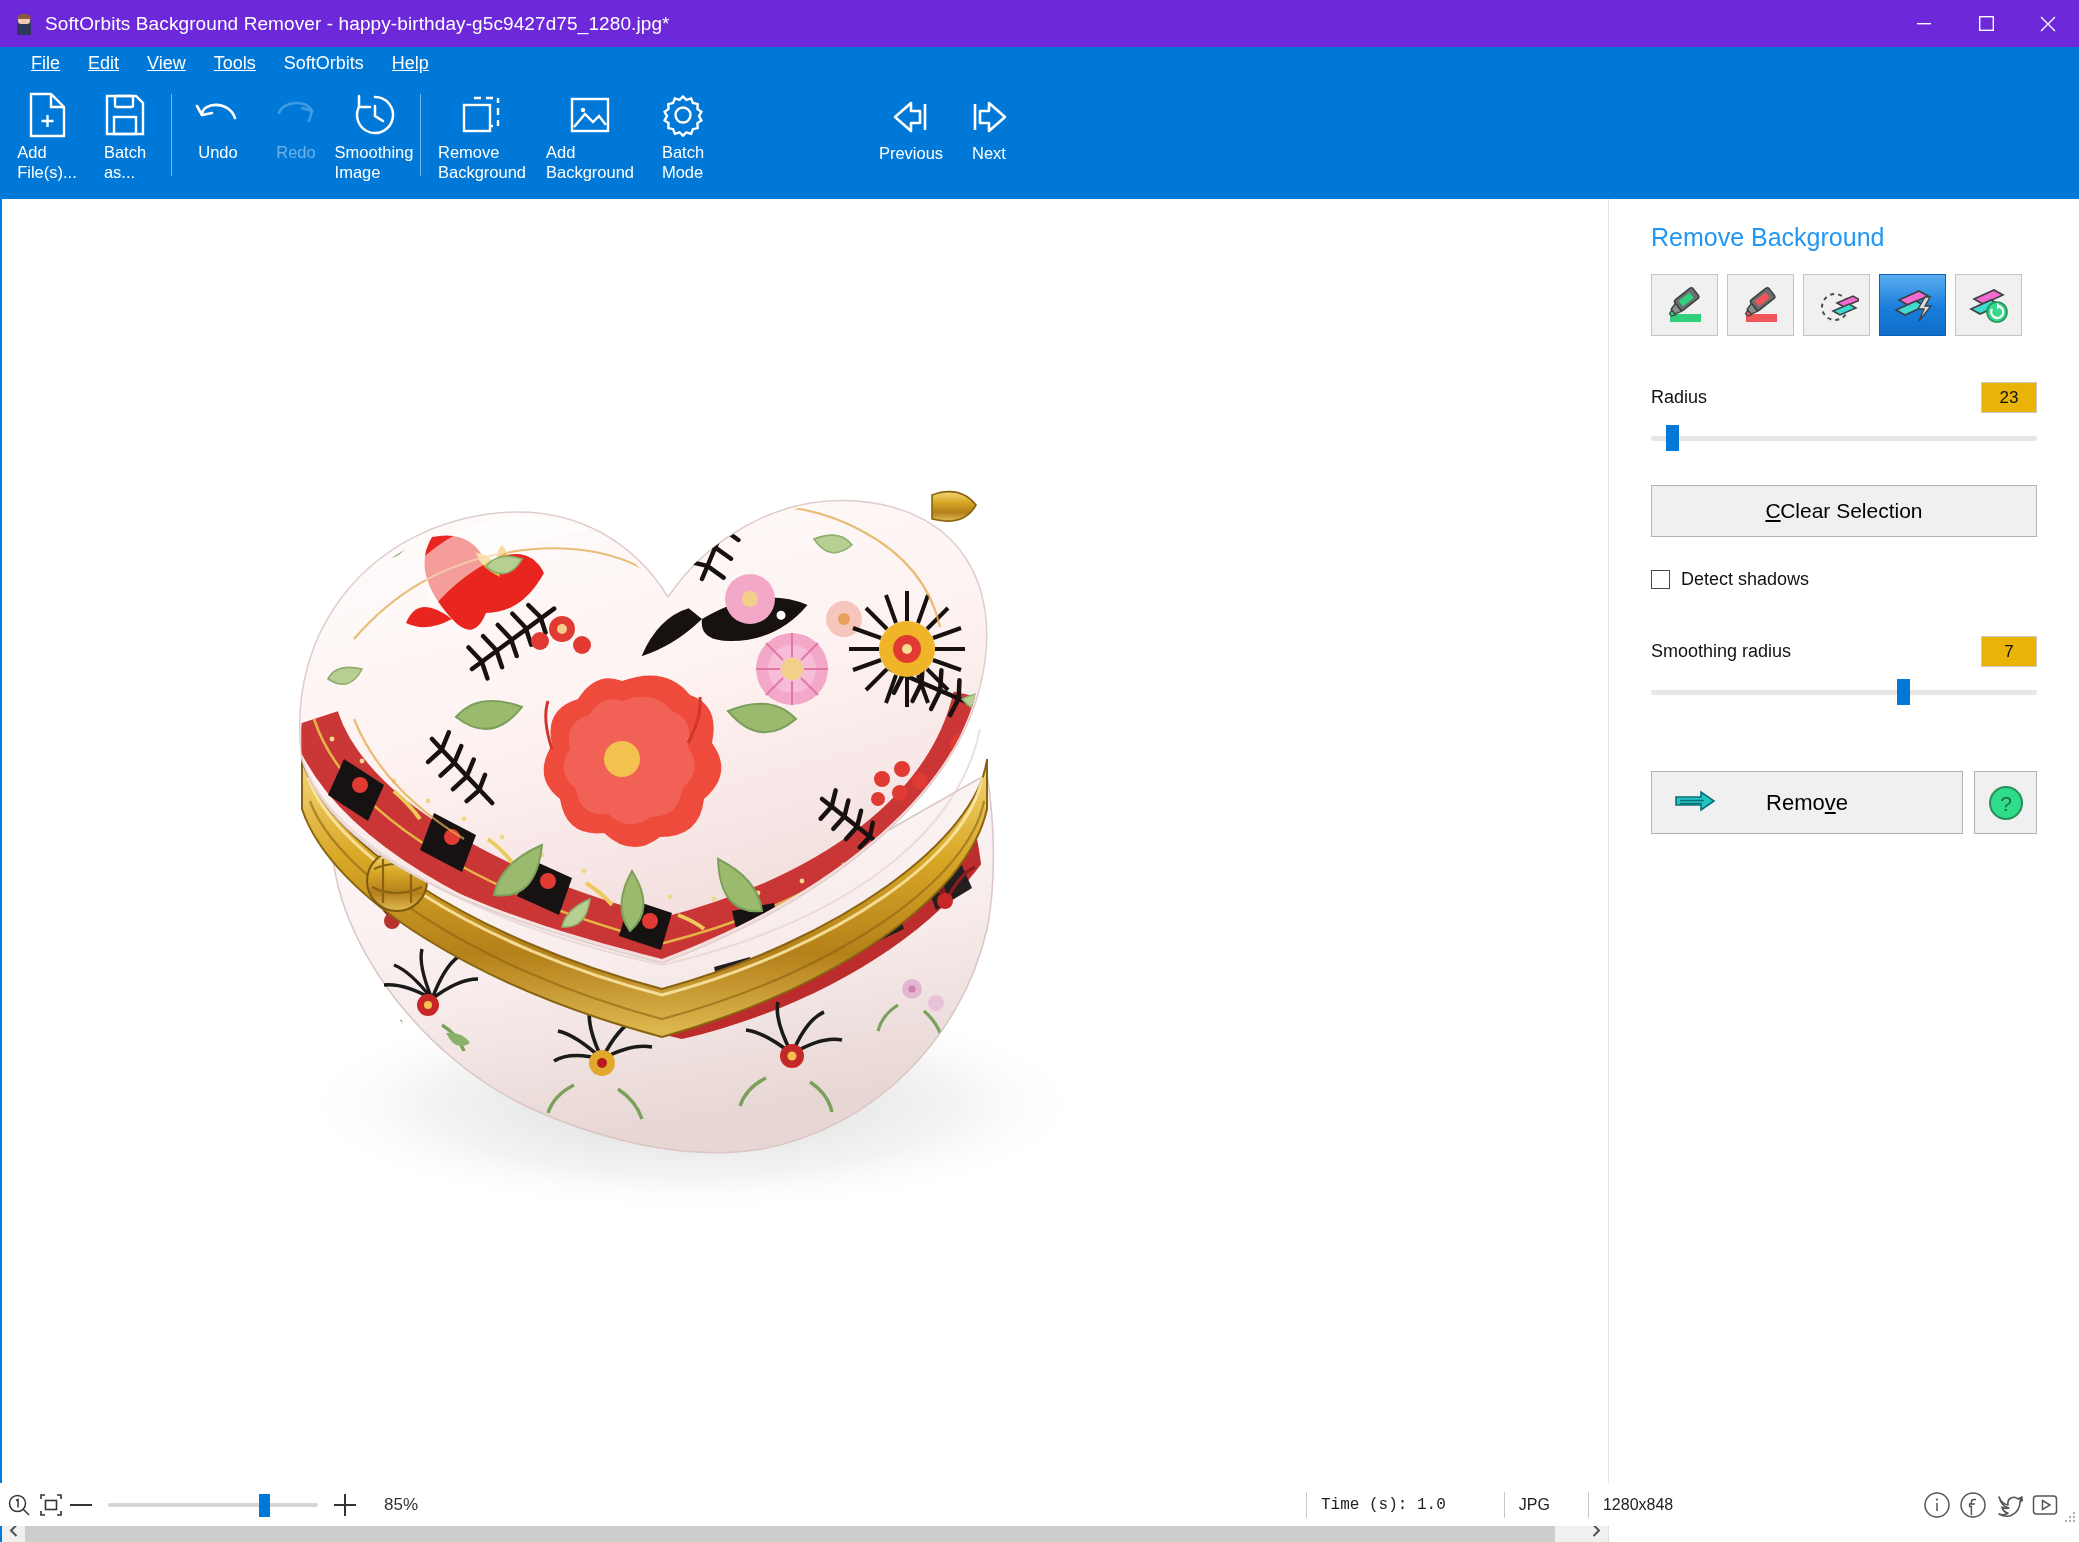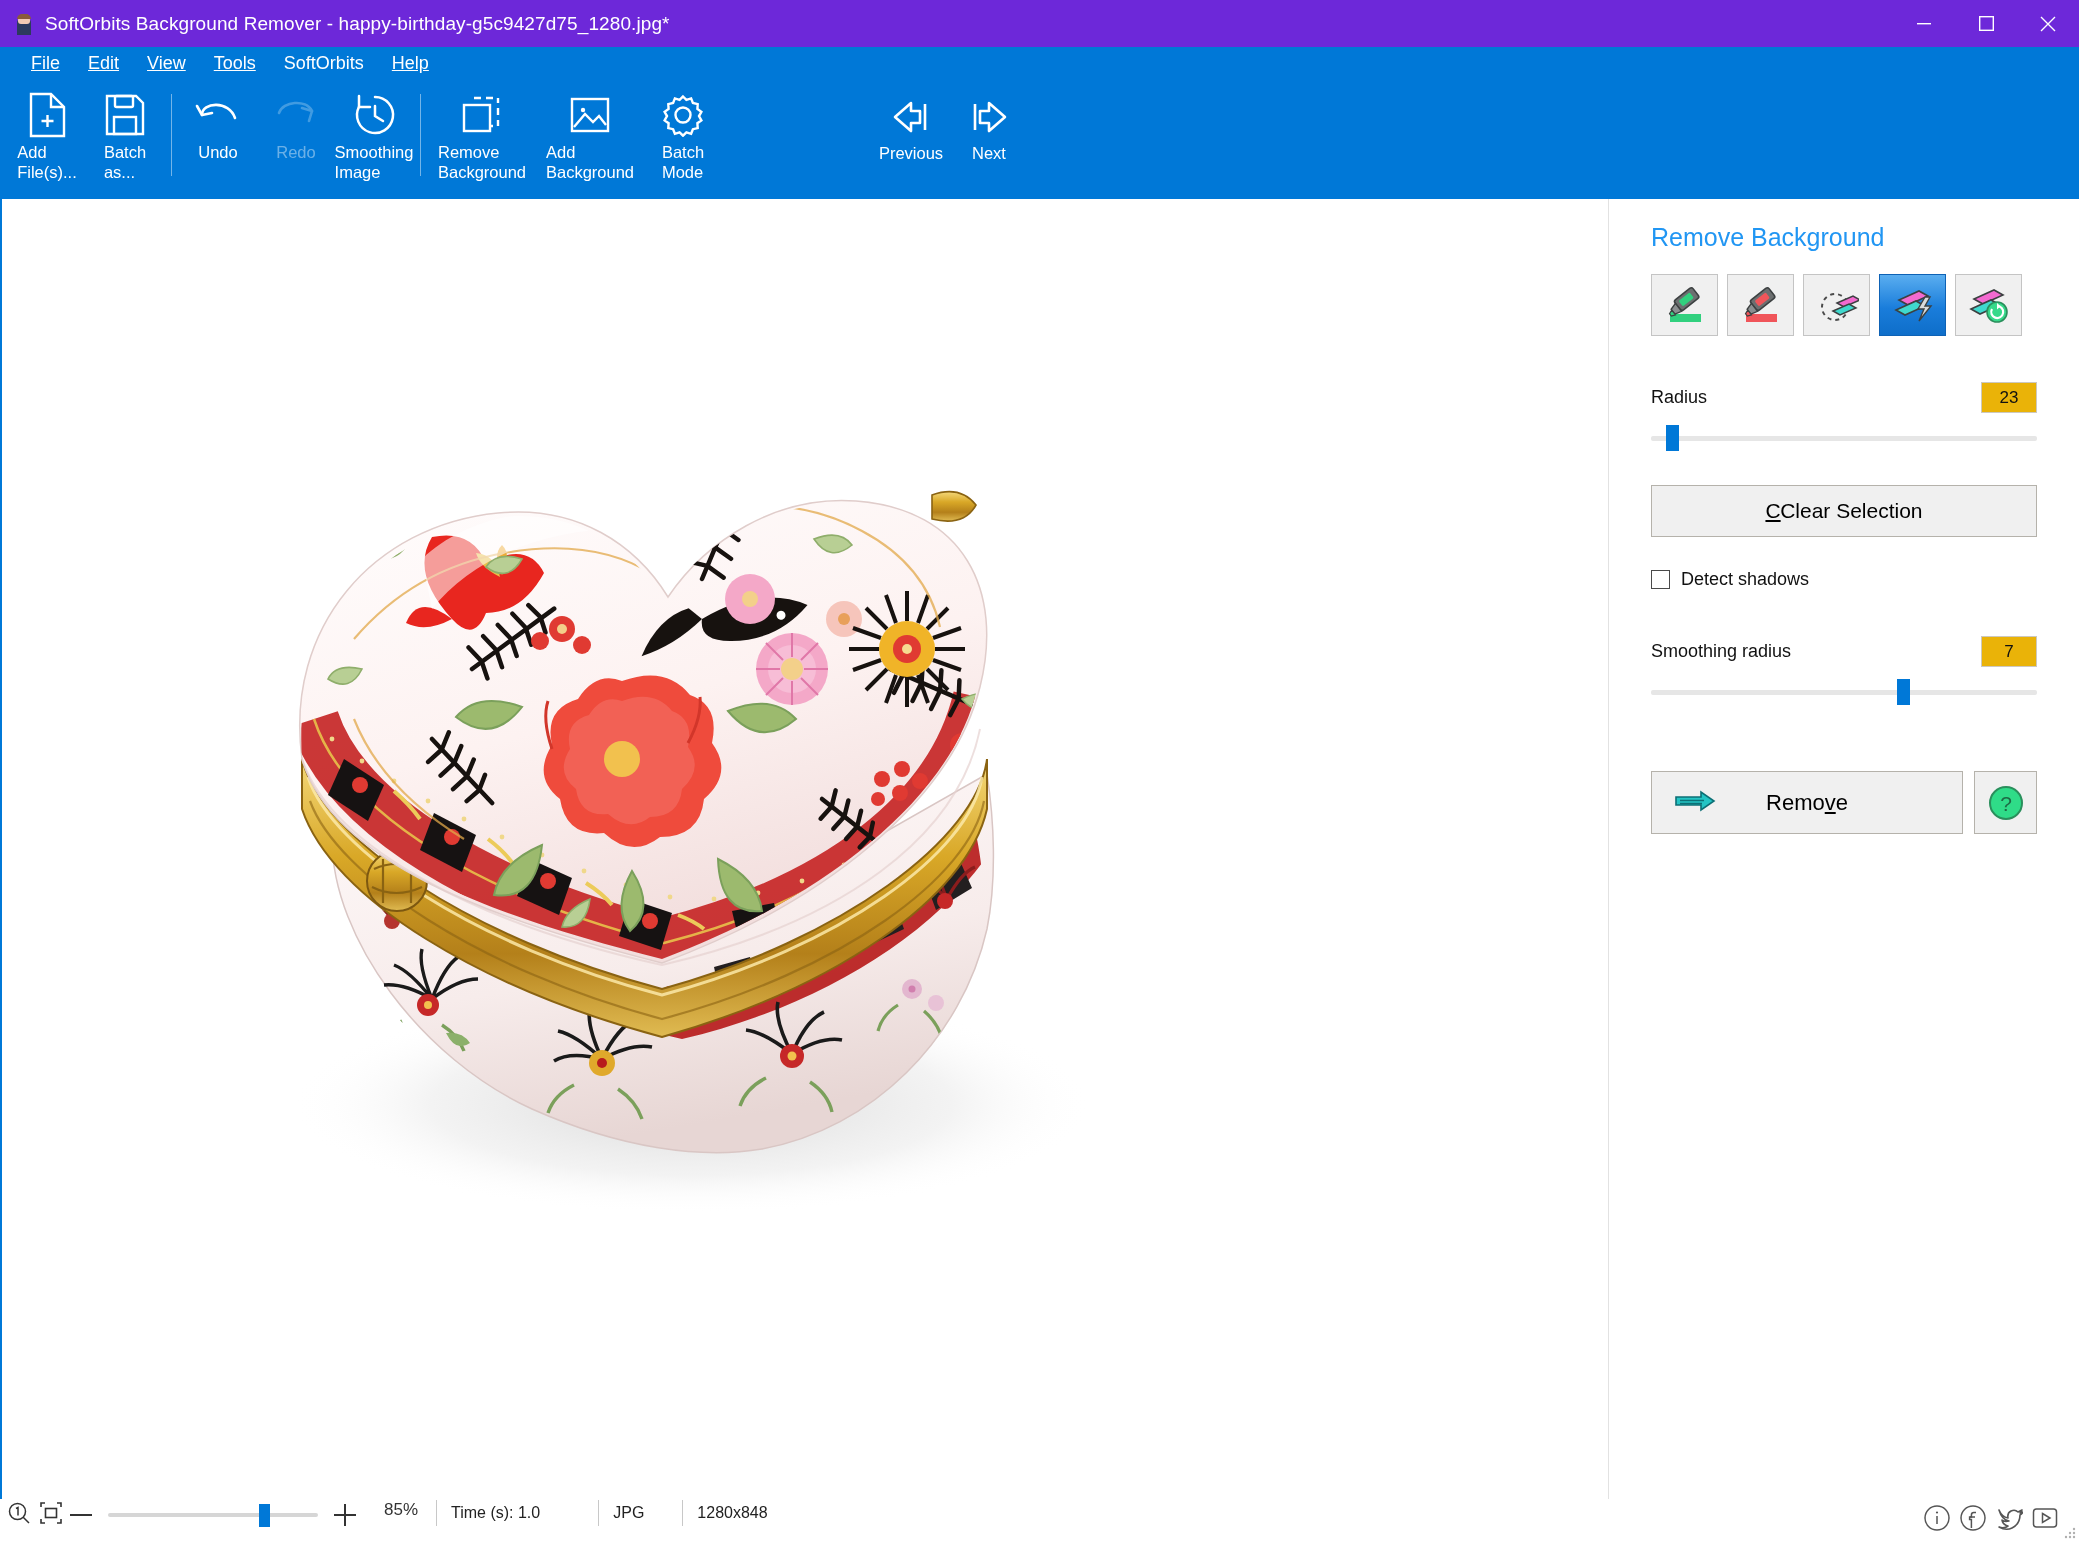--- a/index.html
+++ b/index.html
@@ -101,22 +101,22 @@
   #hscroll {
     height: 25px; background:#f0f0f0; display:flex; align-items:center;
     border-top:1px solid #e6e6e6;
   }
   .sb-arrow { width:23px; height:25px; display:flex; align-items:center; justify-content:center; color:#505050; font-size:13px;}
   #sb-track { flex:1; height:25px; background:#f0f0f0; position:relative; }
   #sb-thumb { position:absolute; left:0; top:0; height:25px; width:1530px; background:#cdcdcd; }
 
   
   #statusbar {
-    position:absolute; left:0; bottom:0; width:100%; height:43px;
-    background:#ffffff; display:flex; align-items:flex-start;
+    position:absolute; left:0; bottom:16px; width:100%; height:43px;
+    background:#ffffff; display:flex; align-items:center;
     border-top: 1px solid #ffffff;
   }
   .sb-icon-btn { width:26px; height:26px; margin-left:6px; display:flex; align-items:center; justify-content:center;}
   #zoom-minus, #zoom-plus { width:34px; height:30px; display:flex; align-items:center; justify-content:center; color:#333;}
   #zoom-slider { width:210px; height:30px; position:relative; margin:0 10px; display:flex; align-items:center;}
   #zoom-track { width:100%; height:4px; background:#d6d6d6; border-radius:2px; }
   #zoom-thumb { position:absolute; left:160px; top:4px; width:11px; height:23px; background:#0078d7; }
   #zoom-pct { font-size:17px; color:#333; margin-left:22px; min-width:52px;}
   .sb-field {
     font-size:16px; color:#222; border-left:1px solid #c8c8c8; padding-left:14px; height:26px;
@@ -827,21 +827,21 @@
     <div id="zoom-thumb" style="left: 151.24px;"></div>
   </div>
   <div id="zoom-plus">
     <svg width="22" height="22" viewBox="0 0 22 22">
         <rect x="0" y="10" width="22" height="2" fill="#333"></rect>
         <rect x="10" y="0" width="2" height="22" fill="#333"></rect>
       </svg>
   </div>
   <div id="zoom-pct">85%</div>
 
-  <div class="sb-field" style="">Time (s): 1.0</div>
+  <div class="sb-field" style="margin-left:870px;font-family:Liberation Mono, monospace;">Time (s): 1.0</div>
   <div class="sb-field" style="margin-left:58px;">JPG</div>
   <div class="sb-field" style="margin-left:38px;">1280x848</div>
 
   <div id="social">
     <div class="social-ico">
       <svg width="28" height="28" viewBox="0 0 28 28" fill="none" stroke="#555" stroke-width="1.5">
         <circle cx="14" cy="14" r="12"></circle>
         <circle cx="14" cy="8.5" r="1.1" fill="#555" stroke="none"></circle>
         <path d="M14 12 v8"></path>
       </svg>

